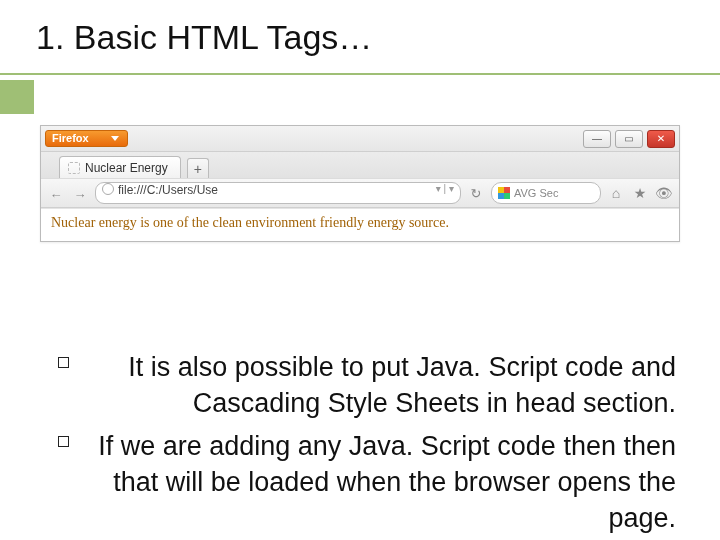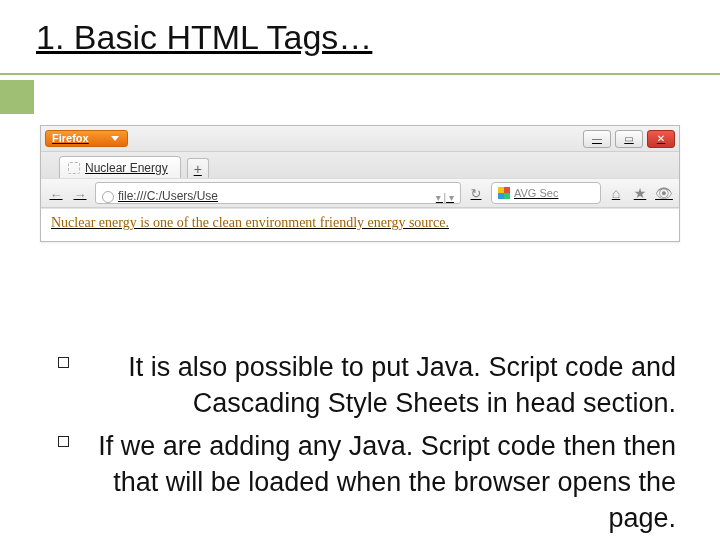--- a/index.html
+++ b/index.html
@@ -7,21 +7,20 @@
     width: 720px;
     height: 540px;
     background: #fff;
     font-family: Arial, sans-serif;
     overflow: hidden;
   }
   .slide {
     width: 720px;
     height: 540px;
     position: relative;
-    text-decoration: underline;
   }
   .title-area {
     padding: 18px 0 0 36px;
   }
   .title {
     font-size: 34px;
     font-weight: 400;
     color: #111;
   }
   .title-rule {
@@ -146,42 +145,42 @@
     width: 18px; height: 18px;
     display: flex; align-items: center; justify-content: center;
     color: #888;
     font-size: 13px;
   }
   .addr {
     flex: 1;
     height: 22px;
     background: #fff;
     border: 1px solid #bdbdbd;
-    border-radius: 3px;
-    display: flex;
-    align-items: flex-end;
+    border-radius: 9px;
+    display: flex;
+    align-items: flex-start;
     gap: 4px;
     padding: 0 6px;
     font-size: 12px;
     color: #444;
     overflow: hidden;
   }
   .addr .globe {
     width: 12px; height: 12px;
     border: 1px solid #aaa;
     border-radius: 50%;
     position: relative;
   }
   .addr .caret-group { display:flex; gap:2px; margin-left:auto; color:#999; font-size:10px;}
   .search {
     width: 110px;
     height: 22px;
     background: #fff;
     border: 1px solid #bdbdbd;
-    border-radius: 4px;
+    border-radius: 10px;
     display: flex;
     align-items: center;
     gap: 4px;
     padding: 0 6px;
     font-size: 11px;
     color: #888;
     overflow:hidden;
   }
   .avg-ico {
     width: 12px; height: 12px;

